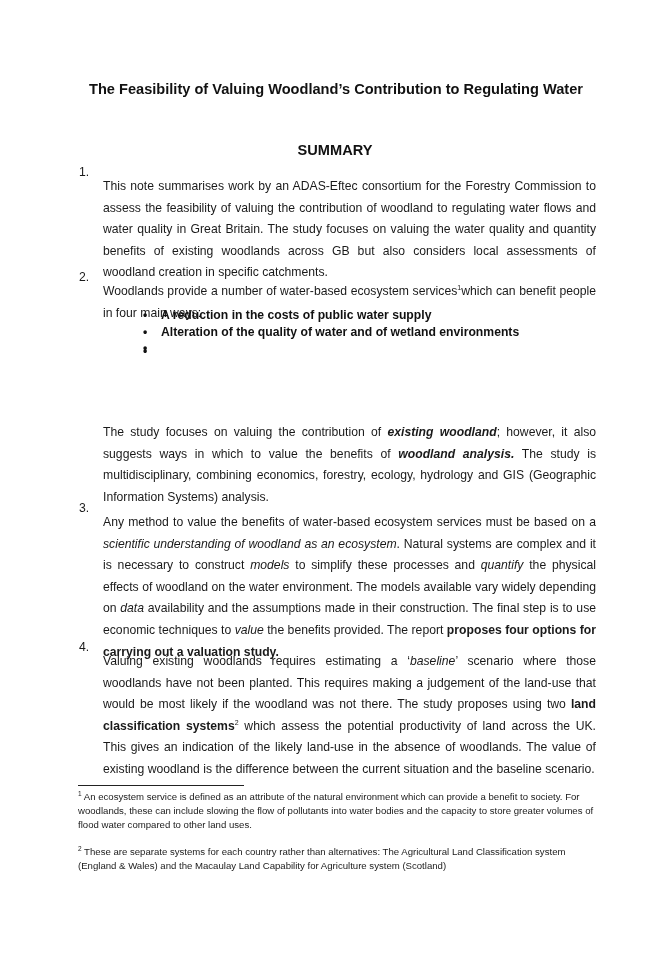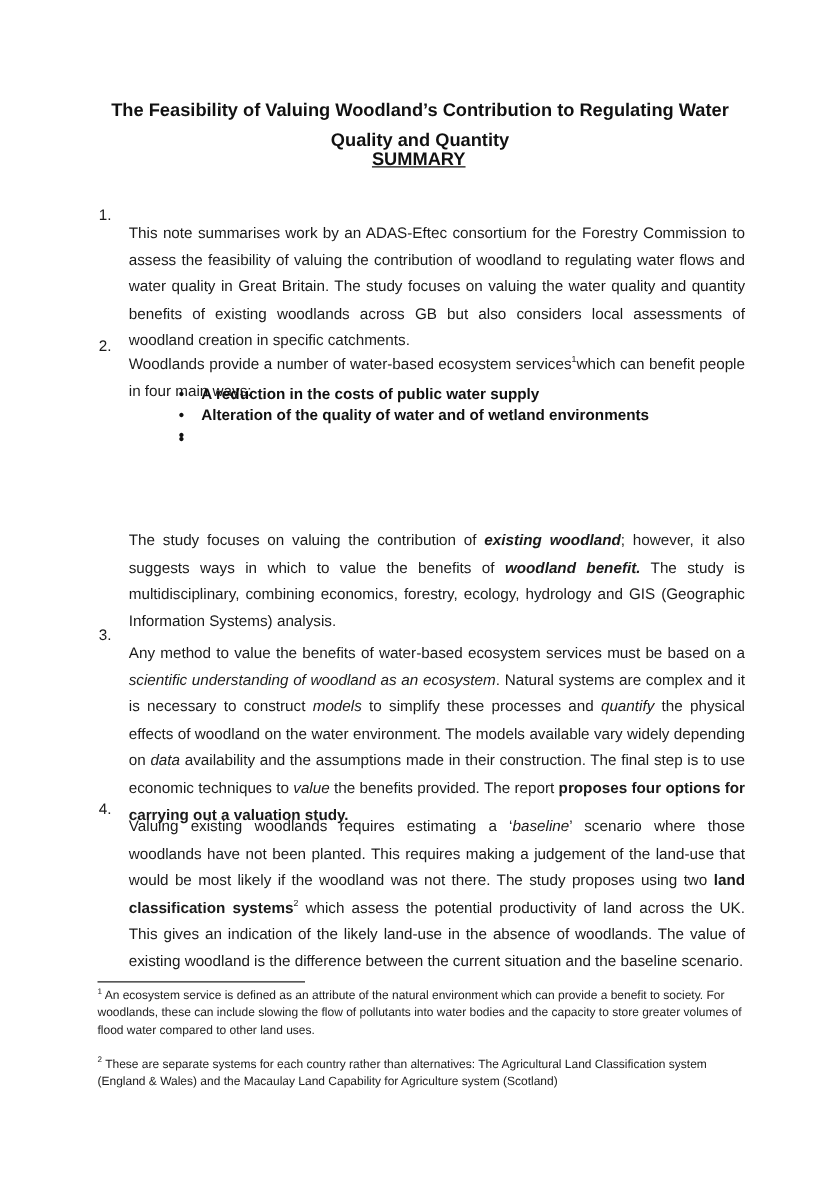--- a/index.html
+++ b/index.html
@@ -1,22 +1,22 @@
 <!DOCTYPE html>
 <html><head>
   <meta charset="utf-8">
   <style>
     html, body { margin: 0; padding: 0; background: #ffffff; }
     body { width: 670px; height: 954px; position: relative; overflow: hidden;
       font-family: "Liberation Sans", "DejaVu Sans", sans-serif; color: #1a1a1a; }
     .page { position: absolute; left: 0; top: 0; width: 564px; height: 954px; background: #fff; }
     .title { position: absolute; left: 80px; width: 512px; top: 77px; text-align: center;
       font-weight: bold; font-size: 14.6px; line-height: 24px; color: #111; }
-    .summary { position: absolute; left: 0; width: 670px; top: 120px; text-align: center;
-      font-weight: bold; font-size: 14.6px; color: #111; text-decoration: underline; }
+    .summary { position: absolute; left: 0; width: 670px; top: 142px; text-align: center;
+      font-weight: bold; font-size: 14.6px; color: #111; }
     .para { position: absolute; left: 103px; width: 493px; font-size: 12.2px; line-height: 21.6px;
       text-align: justify; color: #1a1a1a; margin-top: 14px; }
     .num { position: absolute; left: 79px; font-size: 12.2px; line-height: 21.6px; }
     .bullets { position: absolute; left: 143px; width: 420px; font-size: 12.2px; font-weight: bold; color: #111; }
     .bullet { position: relative; padding-left: 18px; line-height: 16.5px; margin: 0; }
     .bullet .dot { position: absolute; left: 0; top: 0; }
     .bullet.gap { margin-top: 3px; }
     sup { font-size: 7px; line-height: 0; vertical-align: super; }
     .rule { position: absolute; left: 78px; top: 785px; width: 166px; height: 1px; background: #222; }
     .fn { position: absolute; left: 78px; width: 520px; font-size: 9.6px; line-height: 14px; color: #1a1a1a; }
@@ -24,42 +24,41 @@
     i { font-style: italic; }
     b { font-weight: bold; }
   </style>
 </head>
 <body>
 
 <div class="page">
 
   <div class="title">
     <div>The Feasibility of Valuing Woodland’s Contribution to Regulating Water</div>
-    <div>Quality and Quantity</div>
   </div>
 
   <div class="summary">SUMMARY</div>
 
   <span class="num" style="top:162px">1.</span>
   <div class="para" style="top:162px">This note summarises work by an ADAS-Eftec consortium for the Forestry Commission to assess the feasibility of valuing the contribution of woodland to regulating water flows and water quality in Great Britain.  The study focuses on valuing the water quality and quantity benefits of existing woodlands across GB but also considers local assessments of woodland creation in specific catchments.</div>
 
   <span class="num" style="top:267px">2.</span>
   <div class="para" style="top:267px">
     <span>Woodlands provide a number of water-based ecosystem services</span><sup>1</sup><span>which can benefit people in four main ways:</span>
   </div>
 
   <div class="bullets" style="top:307px">
     <div class="bullet"><span class="dot">•</span><span>A reduction in the costs of public water supply</span></div>
     <div class="bullet"><span class="dot">•</span><span>Alteration of the quality of water and of wetland environments</span></div>
     <div class="bullet"><span class="dot">•</span></div>
     <div class="bullet gap"><span class="dot">•</span></div>
   </div>
 
   <div class="para" style="top:408px">
-    <span>The study focuses on valuing the contribution of </span><i><b>existing woodland</b></i><span>; however, it also suggests ways in which to value the benefits of </span><i><b>woodland benefit.</b></i><span> The study is multidisciplinary, combining economics, forestry, ecology, hydrology and GIS (Geographic Information Systems) analysis.</span>
+    <span>The study focuses on valuing the contribution of </span><i><b>existing woodland</b></i><span>; however, it also suggests ways in which to value the benefits of </span><i><b>woodland analysis.</b></i><span> The study is multidisciplinary, combining economics, forestry, ecology, hydrology and GIS (Geographic Information Systems) analysis.</span>
   </div>
 
   <span class="num" style="top:498px">3.</span>
   <div class="para" style="top:498px">
     <span>Any method to value the benefits of water-based ecosystem services must be based on a </span><i>scientific understanding of woodland as an ecosystem</i><span>.  Natural systems are complex and it is necessary to construct </span><i>models</i><span> to simplify these processes and </span><i>quantify</i><span> the physical effects of woodland on the water environment.  The models available vary widely depending on </span><i>data</i><span> availability and the assumptions made in their construction. The final step is to use economic techniques to </span><i>value</i><span> the benefits provided.  The report </span><b>proposes four options for carrying out a valuation study.</b>
   </div>
 
   <span class="num" style="top:637px">4.</span>
   <div class="para" style="top:637px">
     <span>Valuing existing woodlands requires estimating a ‘</span><i>baseline</i><span>’ scenario where those woodlands have not been planted. This requires making a judgement of the land-use that would be most likely if the woodland was not there. The study proposes using two </span><b>land classification systems</b><sup>2</sup><span> which assess the potential productivity of land across the UK. This gives an indication of the likely land-use in the absence of woodlands. The value of existing woodland is the difference between the current situation and the baseline scenario.</span>

